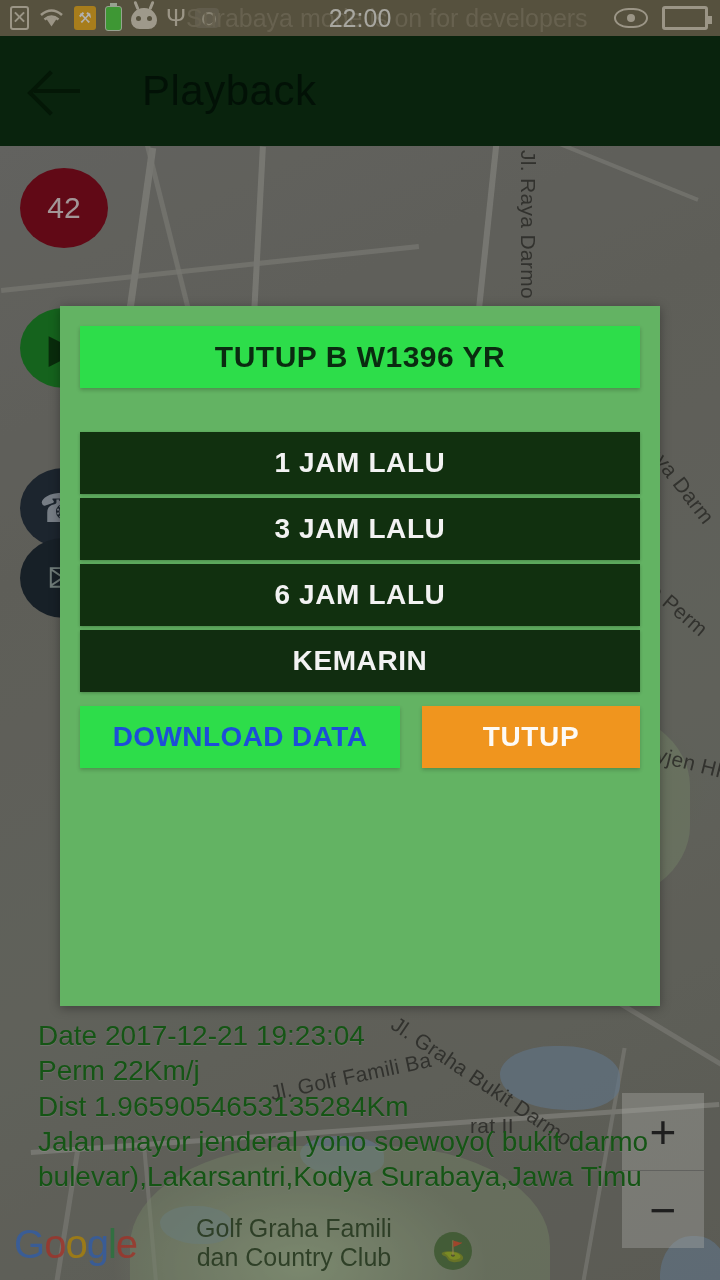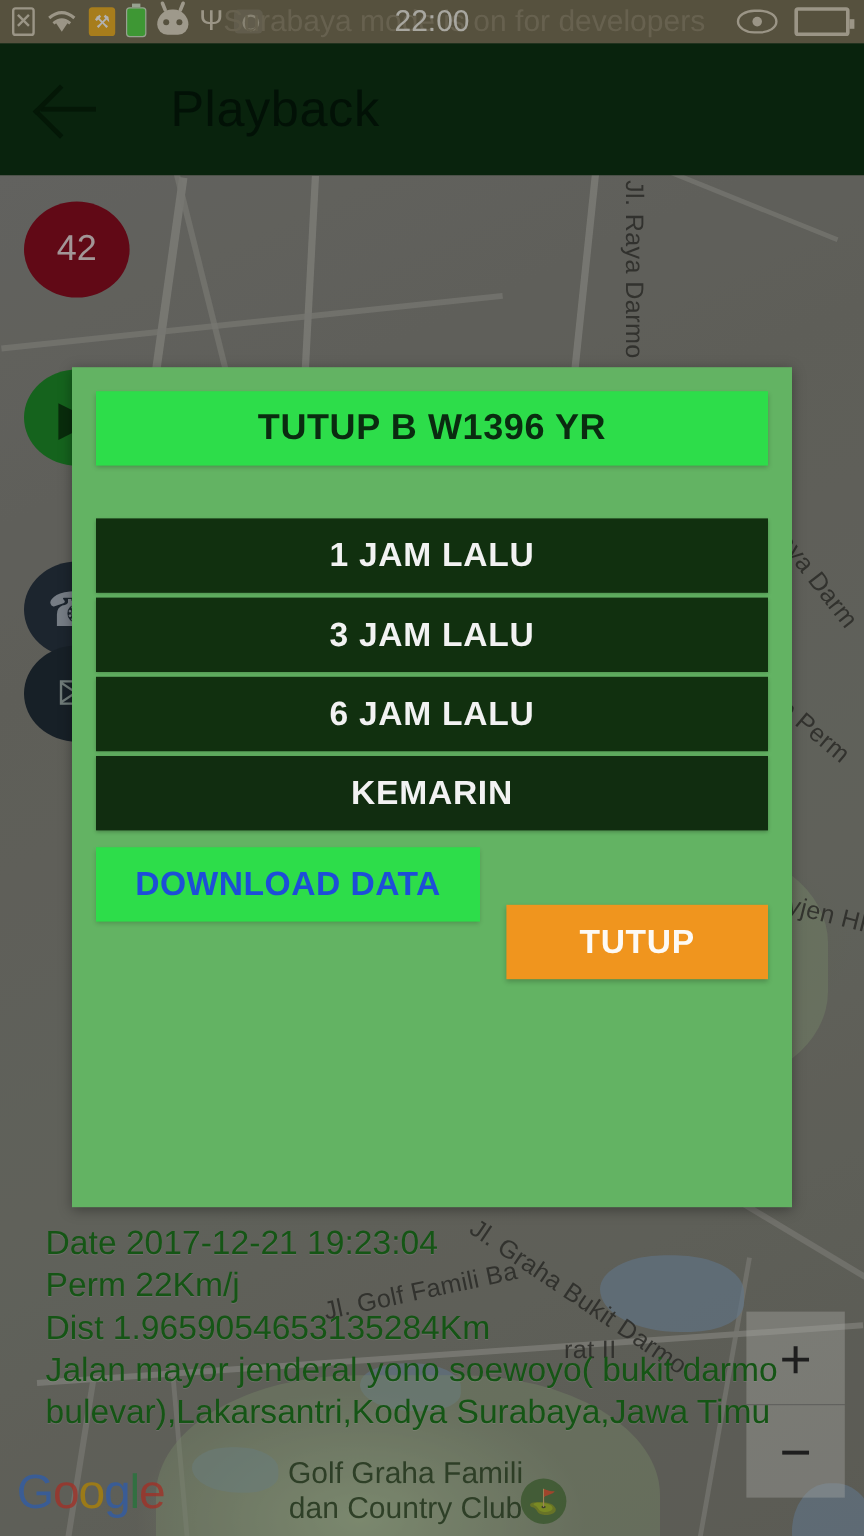--- a/index.html
+++ b/index.html
@@ -174,21 +174,20 @@
     flex:0 0 320px; height:62px; background:#2ddd4a;
     display:flex; align-items:center; justify-content:center;
     color:#1d4ed8; font-size:28px; font-weight:bold; letter-spacing:.4px; cursor:pointer;
     box-shadow:0 2px 4px rgba(0,0,0,.2);
   }
   #btn-close{
     flex:1; height:62px; background:#f0951e;
     display:flex; align-items:center; justify-content:center;
     color:#fdfaf5; font-size:28px; font-weight:bold; letter-spacing:.6px; cursor:pointer;
     box-shadow:0 2px 4px rgba(0,0,0,.2);
-    margin-top:48px;
   }
 </style>
 </head>
 <body>
 
 <div id="map-layer">
   <div class="road" style="left:120px;top:0;width:7px;height:420px;transform:rotate(8deg);"></div>
   <div class="road thin" style="left:180px;top:-20px;width:5px;height:320px;transform:rotate(-14deg);"></div>
   <div class="road" style="left:240px;top:0;width:6px;height:760px;transform:rotate(3deg);"></div>
   <div class="road thin" style="left:0;top:120px;width:420px;height:5px;transform:rotate(-6deg);"></div>
@@ -210,21 +209,21 @@
   <div class="greenarea" style="left:430px;top:560px;width:260px;height:200px;"></div>
 
   <div class="map-label vert" style="left:540px;top:4px;transform:rotate(90deg);">Jl. Raya Darmo Ha</div>
   <div class="map-label vert" style="left:652px;top:282px;transform:rotate(52deg);">Raya Darm</div>
   <div class="map-label vert" style="left:640px;top:416px;transform:rotate(40deg);">rmo Perm</div>
   <div class="map-label vert" style="left:648px;top:594px;transform:rotate(14deg);">ayjen HR</div>
   <div class="map-label vert" style="left:400px;top:866px;transform:rotate(34deg);">Jl. Graha Bukit Darmo</div>
   <div class="map-label vert" style="left:268px;top:936px;transform:rotate(-12deg);">Jl. Golf Famili Ba</div>
   <div class="map-label" style="left:470px;top:968px;">rat II</div>
 
-  <div class="golf-label" style="left:196px;top:1068px;margin-left:44px;">
+  <div class="golf-label" style="left:196px;top:1068px;">
     <div>Golf Graha Famili</div>
     <div>dan Country Club</div>
   </div>
   <div class="golf-icon" style="left:434px;top:1086px;">⛳</div>
 </div>
 
 <div id="marker-badge">
   <span>42</span>
 </div>
 

